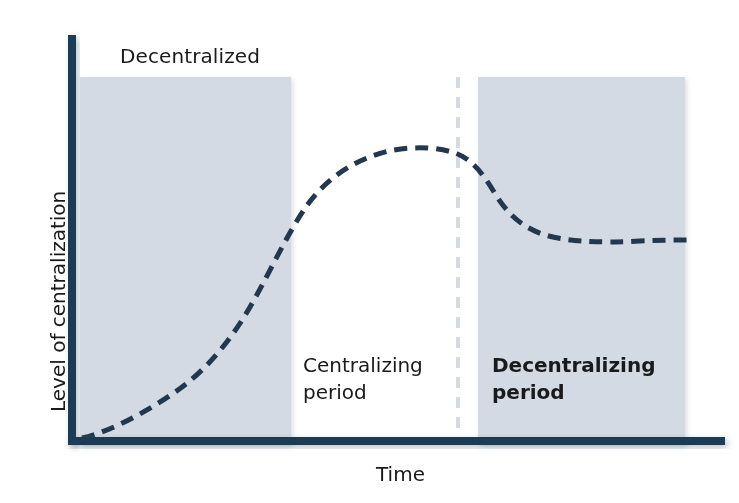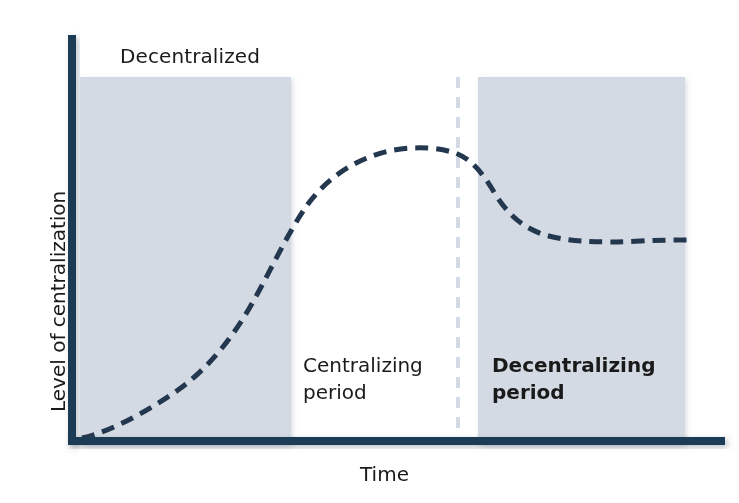--- a/index.html
+++ b/index.html
@@ -40,20 +40,21 @@
     font-size: 20px;
     color: #1a1a1a;
     line-height: 1.34;
     white-space: pre-line;
   }
   .axis-title-x {
     position: absolute;
     font-size: 20px;
     color: #1a1a1a;
     white-space: nowrap;
+    margin-left: 16px;
   }
   .axis-title-y {
     position: absolute;
     font-size: 20px;
     color: #1a1a1a;
     white-space: nowrap;
     transform-origin: 0 0;
     transform: rotate(-90deg);
   }
 </style>

